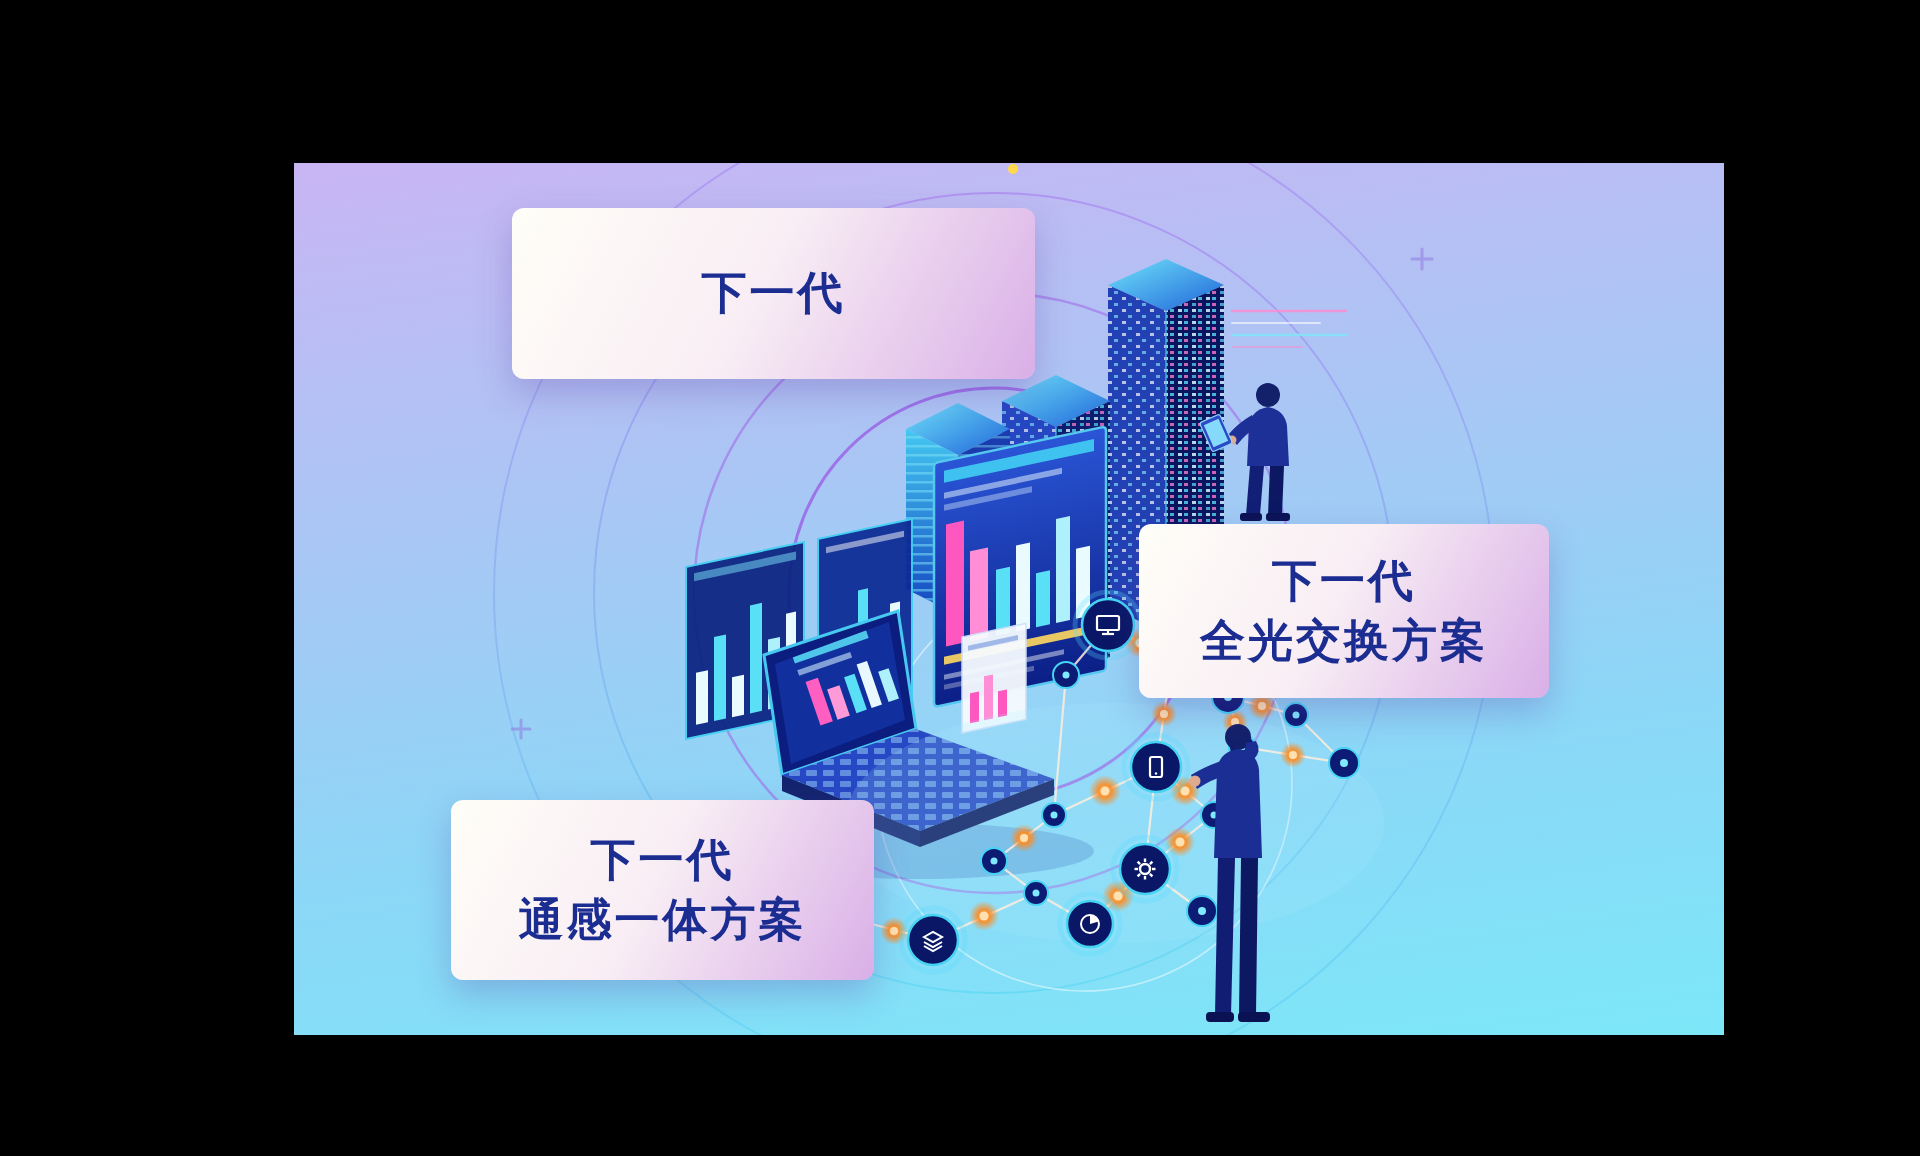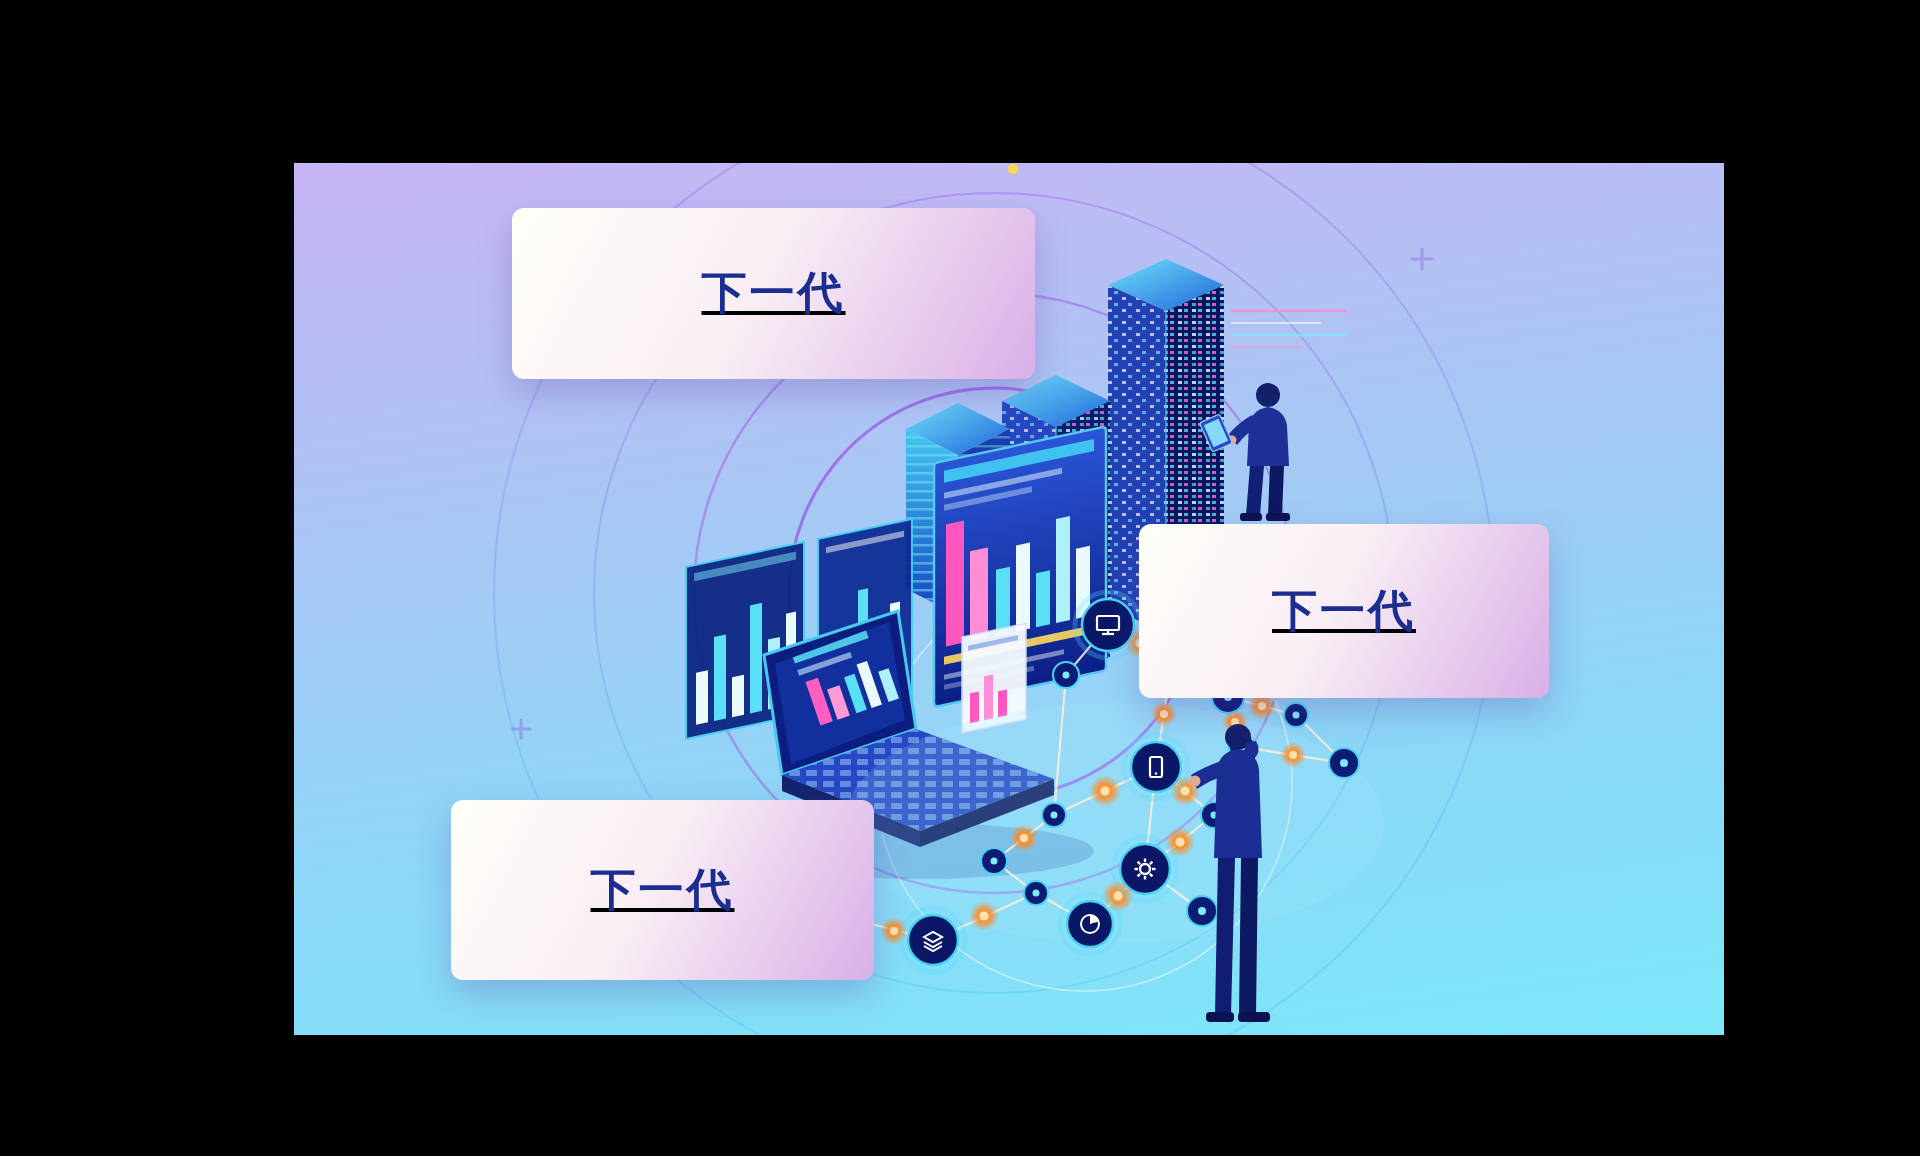--- a/index.html
+++ b/index.html
@@ -5,21 +5,21 @@
   * { margin:0; padding:0; box-sizing:border-box; }
   html,body { width:1920px; height:1156px; background:#000; overflow:hidden;
               font-family:"Liberation Sans","DejaVu Sans",sans-serif; }
   .canvas { position:relative; width:1920px; height:1156px; background:#000; }
   .stage  { position:absolute; left:294px; top:163px; width:1430px; height:872px; overflow:hidden;
             background:linear-gradient(172deg,#c8b5f3 0%,#aac6f4 35%,#8cd7f7 68%,#7ce7f8 100%); }
   .illus  { position:absolute; left:0; top:0; width:100%; height:100%; }
   .card   { position:absolute; border-radius:12px; display:flex; flex-direction:column;
             justify-content:center; align-items:center; gap:10px; text-align:right;
             background:linear-gradient(118deg,#fffef8 0%,#f8edf4 48%,#d9afe7 100%);
-            box-shadow:0 14px 34px rgba(90,60,160,0.28);text-decoration:underline; }
+            box-shadow:0 14px 34px rgba(90,60,160,0.28); }
   .cl     { font-size:45px; font-weight:700; color:#1c2d91; letter-spacing:3px; line-height:1.12; }
   .card1  { left:218px; top:45px;  width:523px; height:171px; }
   .card2  { left:845px; top:361px; width:410px; height:174px; }
   .card3  { left:157px; top:637px; width:423px; height:180px; }
 </style>
 </head>
 <body>
 
 <div class="canvas">
   <div class="stage">
@@ -392,19 +392,21 @@
         <rect x="912" y="849" width="28" height="10" rx="4" fill="#0a1254"></rect>
         <rect x="944" y="849" width="32" height="10" rx="4" fill="#0a1254"></rect>
       </g>
     </svg>
 
     <div class="card card1">
       <div class="cl">下一代</div>
     </div>
     <div class="card card2">
       <div class="cl">下一代</div>
+      <div class="cl">全光交换方案</div>
     </div>
     <div class="card card3">
       <div class="cl">下一代</div>
+      <div class="cl">通感一体方案</div>
     </div>
 
   </div>
 </div>
 
 </body></html>

